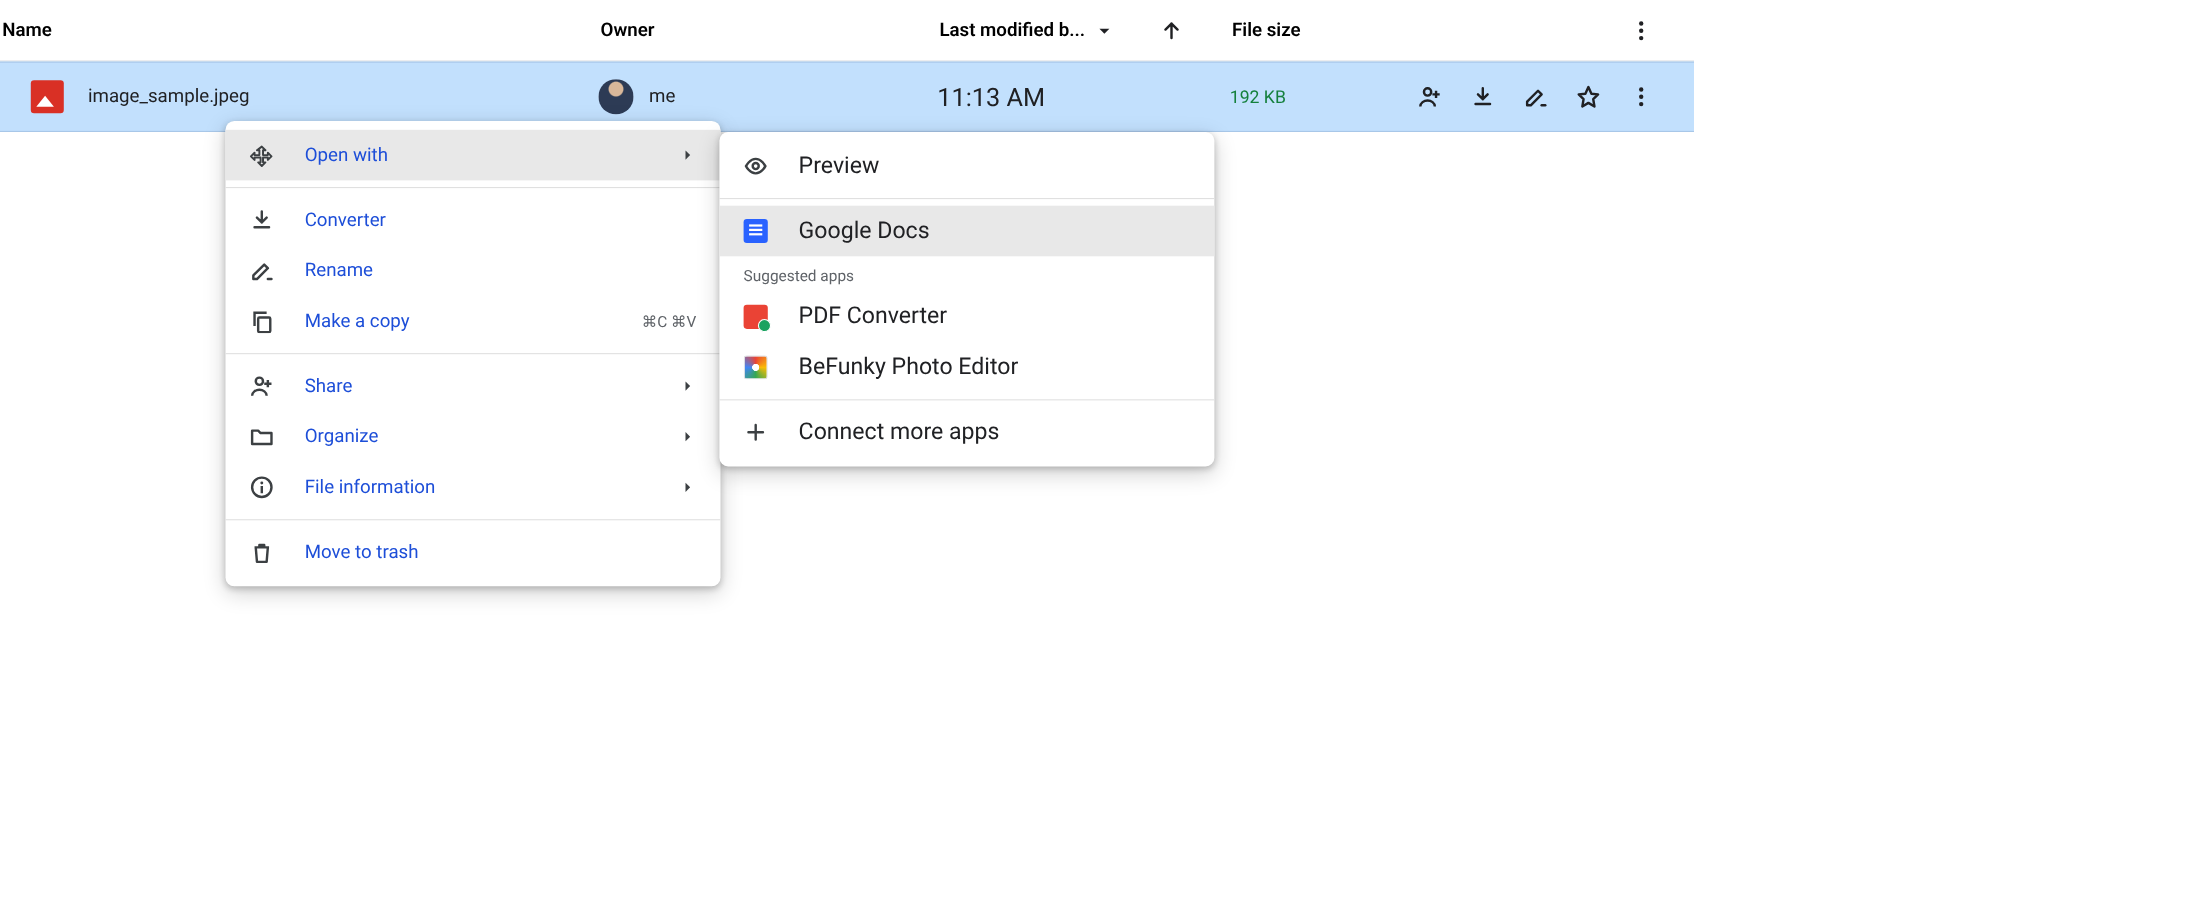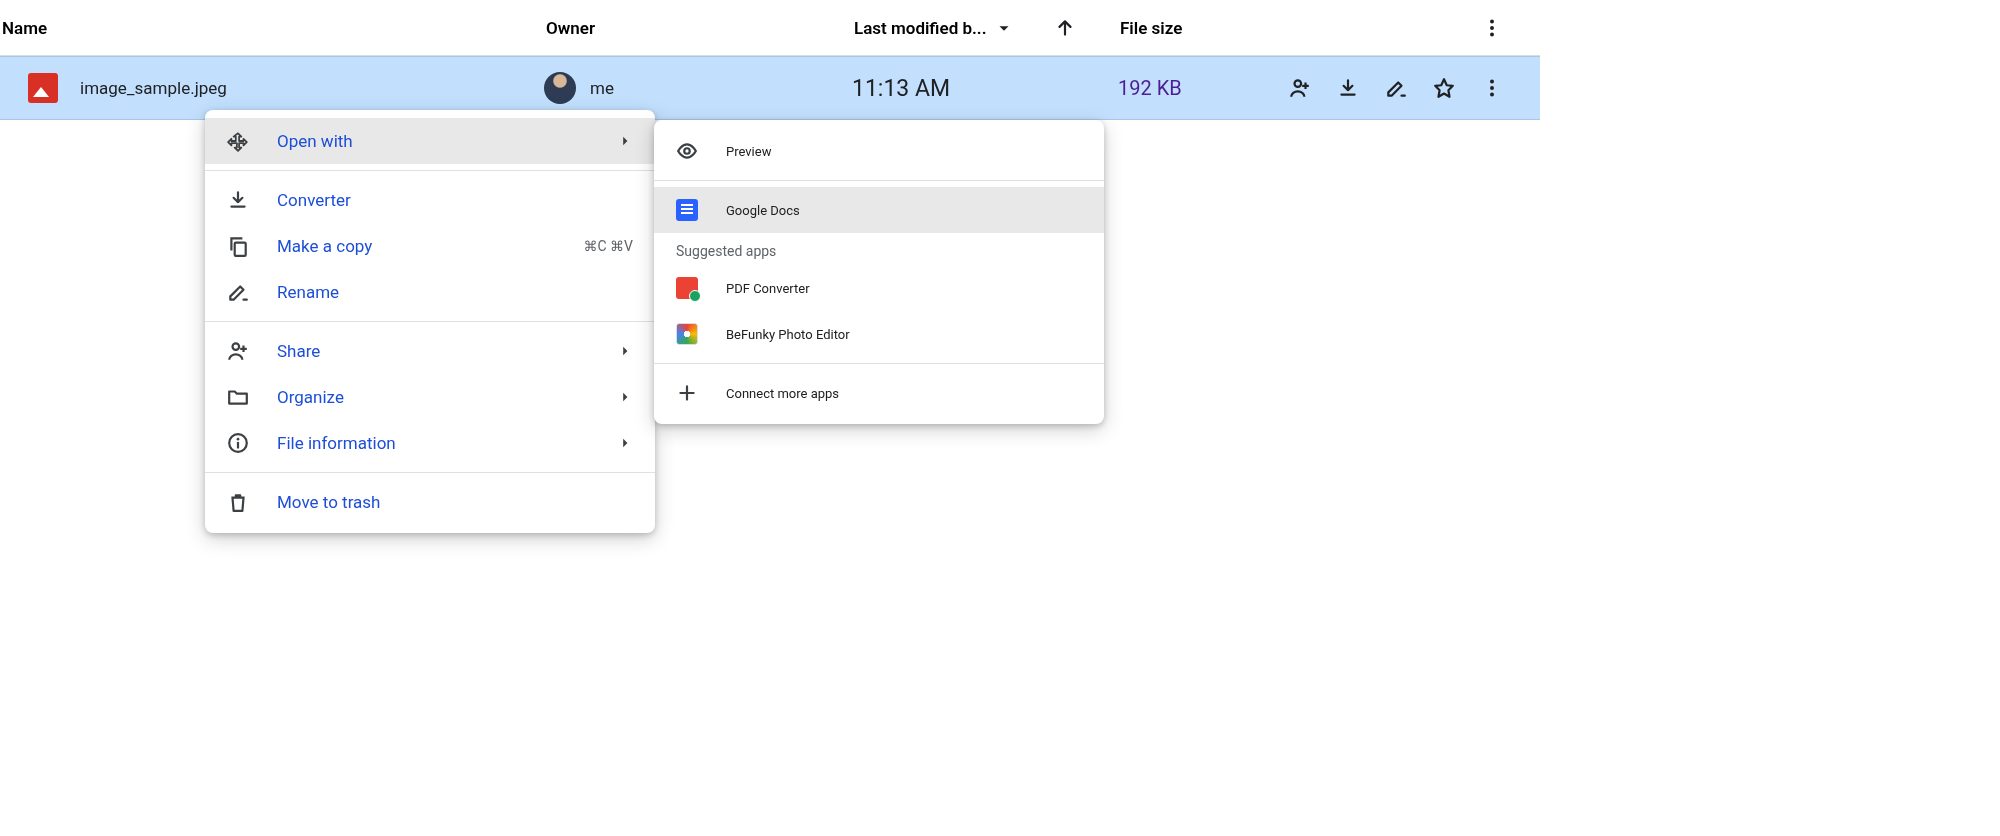--- a/index.html
+++ b/index.html
@@ -82,21 +82,21 @@
     }
     .avatar {
       width: 32px;
       height: 32px;
       border-radius: 50%;
       background: radial-gradient(circle at 50% 28%, #d9b89a 0 22%, #2d3b55 26% 100%);
       background-color: #e0e0e0;
     }
     .file-owner-text { font-size: 17px; color: #202124; }
     .file-mod-cell  { width: 266px; font-size: 23px; color: #202124; }
-    .file-size-cell { width: 140px; font-size: 20px; color: #4c1d95; }
+    .file-size-cell { width: 140px; font-size: 16px; color: #15803d; }
     .file-actions-cell { flex: 1; display: flex; justify-content: flex-end; align-items: center; gap: 24px; padding-right: 36px; }
 
     .icon-btn {
       width: 24px;
       height: 24px;
       display: flex;
       align-items: center;
       justify-content: center;
       color: #202124;
       cursor: pointer;
@@ -166,21 +166,21 @@
       height: 46px;
       padding: 0 22px;
       gap: 28px;
       cursor: pointer;
     }
     .submenu-item.highlighted { background: #e8e8e8; }
     .submenu-item .sm-icon {
       width: 22px; height: 22px;
       display: flex; align-items: center; justify-content: center;
     }
-    .submenu-item .sm-label { font-size: 13px; color: #202124; }
+    .submenu-item .sm-label { font-size: 21px; color: #202124; }
     .submenu-heading {
       padding: 10px 22px 6px;
       font-size: 14px;
       color: #5f6368;
     }
     .submenu-divider {
       height: 1px;
       background: #e0e0e0;
       margin: 6px 0;
     }
@@ -366,33 +366,33 @@
     <span class="mi-icon">
         <svg viewBox="0 0 20 20">
           <use href="#ic-download"></use>
         </svg>
       </span>
     <span class="mi-label">Converter</span>
   </div>
   <div class="menu-item">
     <span class="mi-icon">
         <svg viewBox="0 0 20 20">
+          <use href="#ic-rename"></use>
+        </svg>
+      </span>
+    <span class="mi-label">Rename</span>
+  </div>
+  <div class="menu-item">
+    <span class="mi-icon">
+        <svg viewBox="0 0 20 20">
           <use href="#ic-copy"></use>
         </svg>
       </span>
     <span class="mi-label">Make a copy</span>
     <span class="mi-shortcut">⌘C ⌘V</span>
-  </div>
-  <div class="menu-item">
-    <span class="mi-icon">
-        <svg viewBox="0 0 20 20">
-          <use href="#ic-rename"></use>
-        </svg>
-      </span>
-    <span class="mi-label">Rename</span>
   </div>
   <div class="menu-divider"></div>
   <div class="menu-item">
     <span class="mi-icon">
         <svg viewBox="0 0 20 20">
           <use href="#ic-person-add"></use>
         </svg>
       </span>
     <span class="mi-label">Share</span>
     <span class="mi-chevron">

